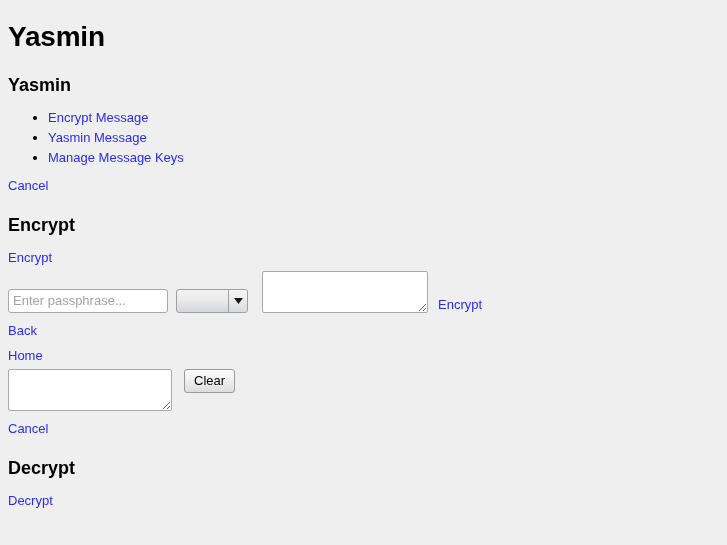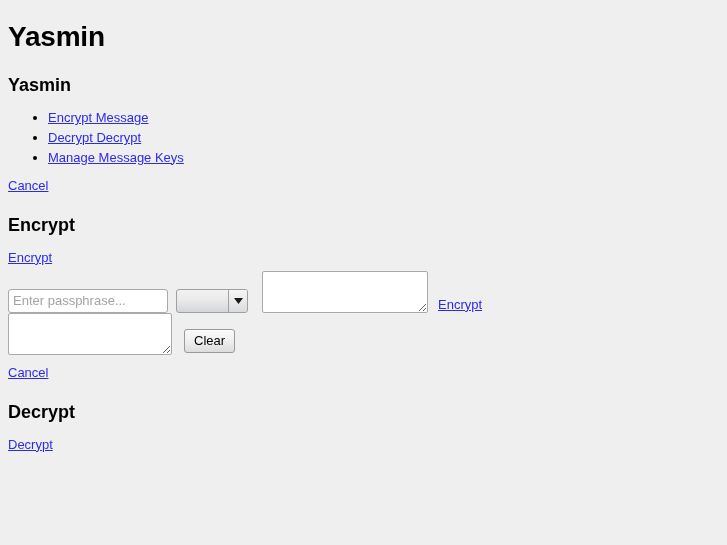--- a/index.html
+++ b/index.html
@@ -27,21 +27,20 @@
     letter-spacing: -0.2px;
   }
   h2.section-heading {
     font-size: 18px;
     font-weight: bold;
     margin: 22px 0 14px 0;
     line-height: 1.15;
   }
   a.link {
     color: #2b2bee;
-    text-decoration: underline;
     font-size: 13px;
     cursor: pointer;
   }
   ul.menu-list {
     margin: 10px 0 12px 0;
     padding-left: 40px;
     list-style-type: disc;
   }
   ul.menu-list li {
     margin: 2px 0;
@@ -135,37 +134,37 @@
     font-size: 13px;
     color: #000;
     padding: 3px 9px;
     border: 1px solid #9a9a9a;
     border-radius: 3px;
     background: linear-gradient(to bottom, #fbfbfb 0%, #f0f0f0 48%, #dcdcdc 100%);
     cursor: pointer;
     line-height: 1.25;
   }
   .clear-wrap { margin-left: 12px; padding-bottom: 2px; }
-  .encrypted-rows { display: flex; align-items: flex-end; }
+  .encrypted-rows { display: flex; }
 </style>
 </head>
 <body>
 
 <div class="page">
 
   <h1 class="title">Yasmin</h1>
 
   <h2 class="section-heading">Yasmin</h2>
 
   <ul class="menu-list">
     <li>
       <a class="link">Encrypt Message</a>
     </li>
     <li>
-      <a class="link">Decrypt Decrypt</a>
+      <a class="link">Yasmin Message</a>
     </li>
     <li>
       <a class="link">Manage Message Keys</a>
     </li>
   </ul>
 
   <a class="link block-link">Cancel</a>
 
   <h2 class="section-heading">Encrypt</h2>
 
@@ -181,22 +180,24 @@
             <polygon points="0,0 9,0 4.5,6" fill="#1a1a1a"></polygon>
           </svg>
       </span>
     </div>
 
     <textarea class="ta ta-encrypt" style=""></textarea>
 
     <a class="link encrypt-link-inline">Encrypt</a>
   </div>
 
-
-
+  <a class="link block-link">Back</a>
+
+
+  <a class="link block-link">Home</a>
 
   <div class="encrypted-rows">
     <textarea class="ta ta-encrypted" style=""></textarea>
     <span class="clear-wrap">
       <button class="push-btn">Clear</button>
     </span>
   </div>
 
   <a class="link block-link">Cancel</a>
 

